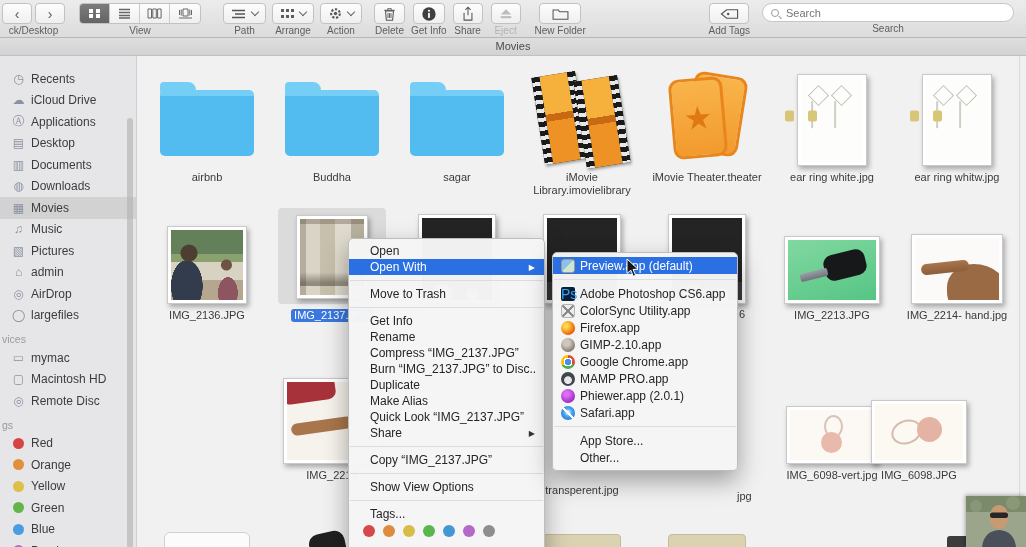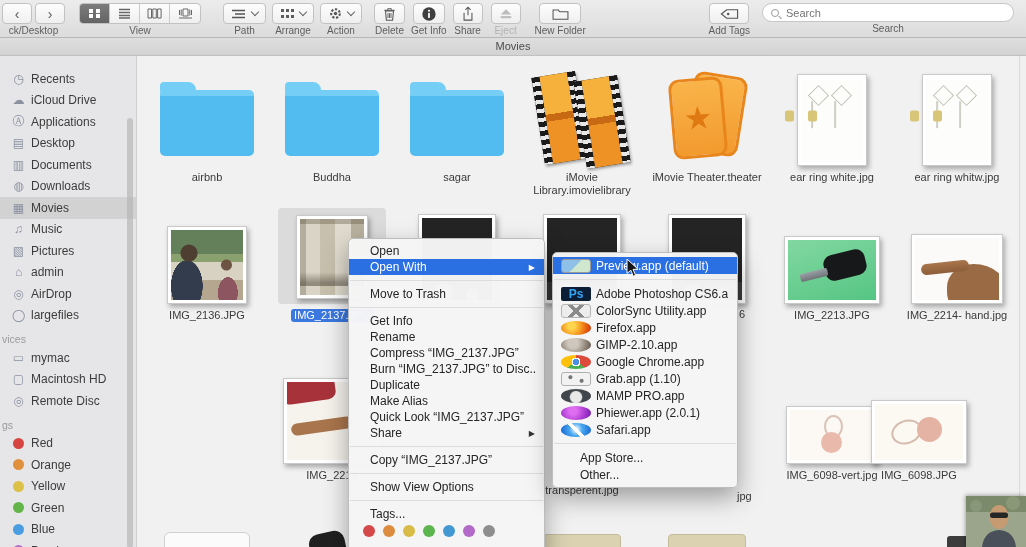--- a/index.html
+++ b/index.html
@@ -157,22 +157,22 @@
   .menu-item { display:flex; align-items:center; font-size:12px; color:#252525; padding:0 9px 0 21px; cursor:default; }
   #ctx-menu .menu-item { height:16px; }
   #ow-menu .menu-item { height:17px; padding-left:8px; }
   .menu-item.hl { background:#2a70e2; color:#fff; }
   .mi-label { flex:1; text-align:left; white-space:nowrap; overflow:hidden; }
   .mi-arrow { font-size:8px; margin-left:6px; color:#333; }
   .menu-item.hl .mi-arrow { color:#fff; }
   .menu-sep { height:1px; background:#dcdcdc; margin:5px 1px; }
   .tag-row { display:flex; gap:8px; padding:3px 0 4px 14px; }
   .tag-dot { width:12px; height:12px; border-radius:50%; }
-  .app-icon { width:30px; height:14px; border-radius:3px; margin-right:5px; flex:none;
-    font-size:12px; font-weight:bold; line-height:14px; text-align:center; }
+  .app-icon { width:14px; height:14px; border-radius:3px; margin-right:5px; flex:none;
+    font-size:14px; font-weight:normal; line-height:14px; text-align:center; }
   .ic-preview { background:linear-gradient(135deg,#8fc1e8 0 50%,#cfe6cf 50%); border:1px solid #9a9a9a; }
   .ic-photoshop { background:#0c1e36; color:#35a4f5; border-radius:2px; }
   .ic-colorsync { background:
     linear-gradient(45deg,transparent 44%,#8a8a8a 44% 56%,transparent 56%),
     linear-gradient(-45deg,transparent 44%,#8a8a8a 44% 56%,transparent 56%), #ededed;
     border:1px solid #b5b5b5; }
   .ic-firefox { border-radius:50%; background:radial-gradient(circle at 35% 35%, #ffd54d 15%, #f59a20 45%, #e3560e 75%, #b3350a); }
   .ic-gimp { border-radius:50%; background:radial-gradient(circle at 40% 35%, #cfc7bd 25%, #8a7e72 70%, #5c5248); }
   .ic-chrome { border-radius:50%; background:
     radial-gradient(circle at 50% 50%, #4a90e2 0 3px, #fff 3px 4.5px, transparent 4.5px),
@@ -631,24 +631,20 @@
       </div>
       <div class="menu-item">
         <span class="app-icon ic-gimp"></span>
         <span class="mi-label">GIMP-2.10.app</span>
       </div>
       <div class="menu-item">
         <span class="app-icon ic-chrome"></span>
         <span class="mi-label">Google Chrome.app</span>
       </div>
       <div class="menu-item">
-        <span class="app-icon ic-grab"></span>
-        <span class="mi-label">Grab.app (1.10)</span>
-      </div>
-      <div class="menu-item">
         <span class="app-icon ic-mamp"></span>
         <span class="mi-label">MAMP PRO.app</span>
       </div>
       <div class="menu-item">
         <span class="app-icon ic-phiewer"></span>
         <span class="mi-label">Phiewer.app (2.0.1)</span>
       </div>
       <div class="menu-item">
         <span class="app-icon ic-safari"></span>
         <span class="mi-label">Safari.app</span>

